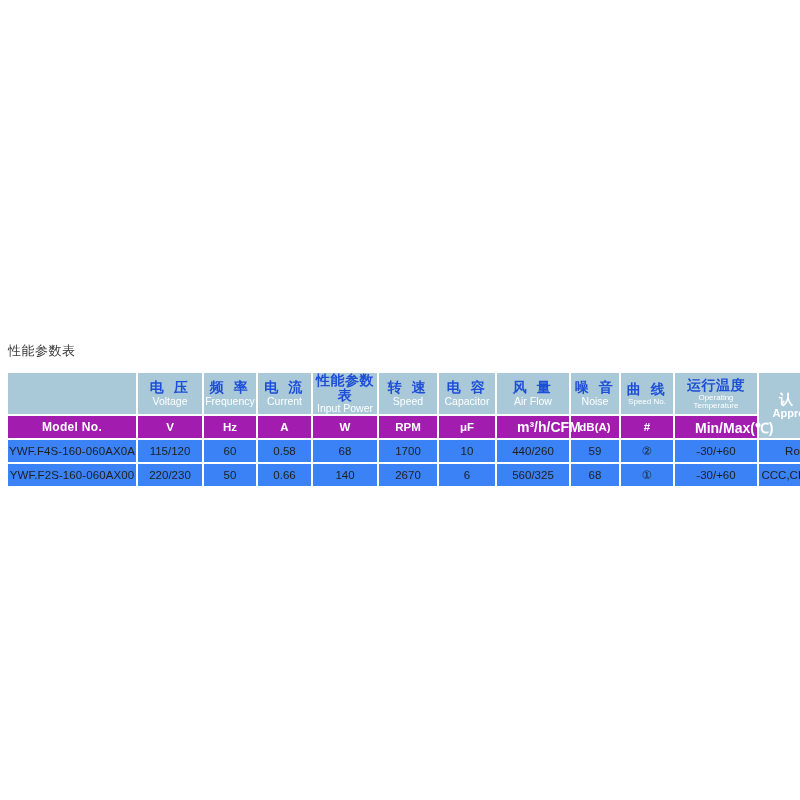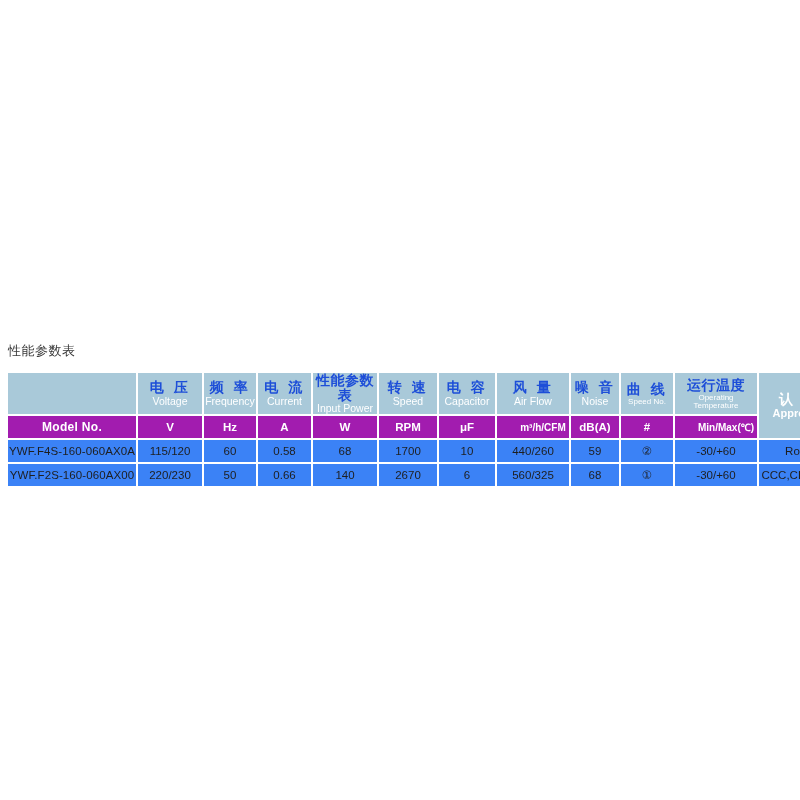--- a/index.html
+++ b/index.html
@@ -116,21 +116,21 @@
     letter-spacing: 0px;
   }
   .unit-label {
     display: block;
     font-size: 11.5px;
     font-weight: 700;
     color: #ffffff;
     font-family: "Liberation Sans", sans-serif;
   }
   .unit-label.narrow {
-    font-size: 10px;
+    font-size: 14px;
     margin-left: 20px;
   }
   .modelno-label {
     display: block;
     font-size: 12px;
     font-weight: 700;
     color: #ffffff;
     letter-spacing: 0.3px;
     font-family: "Liberation Sans", sans-serif;
   }

